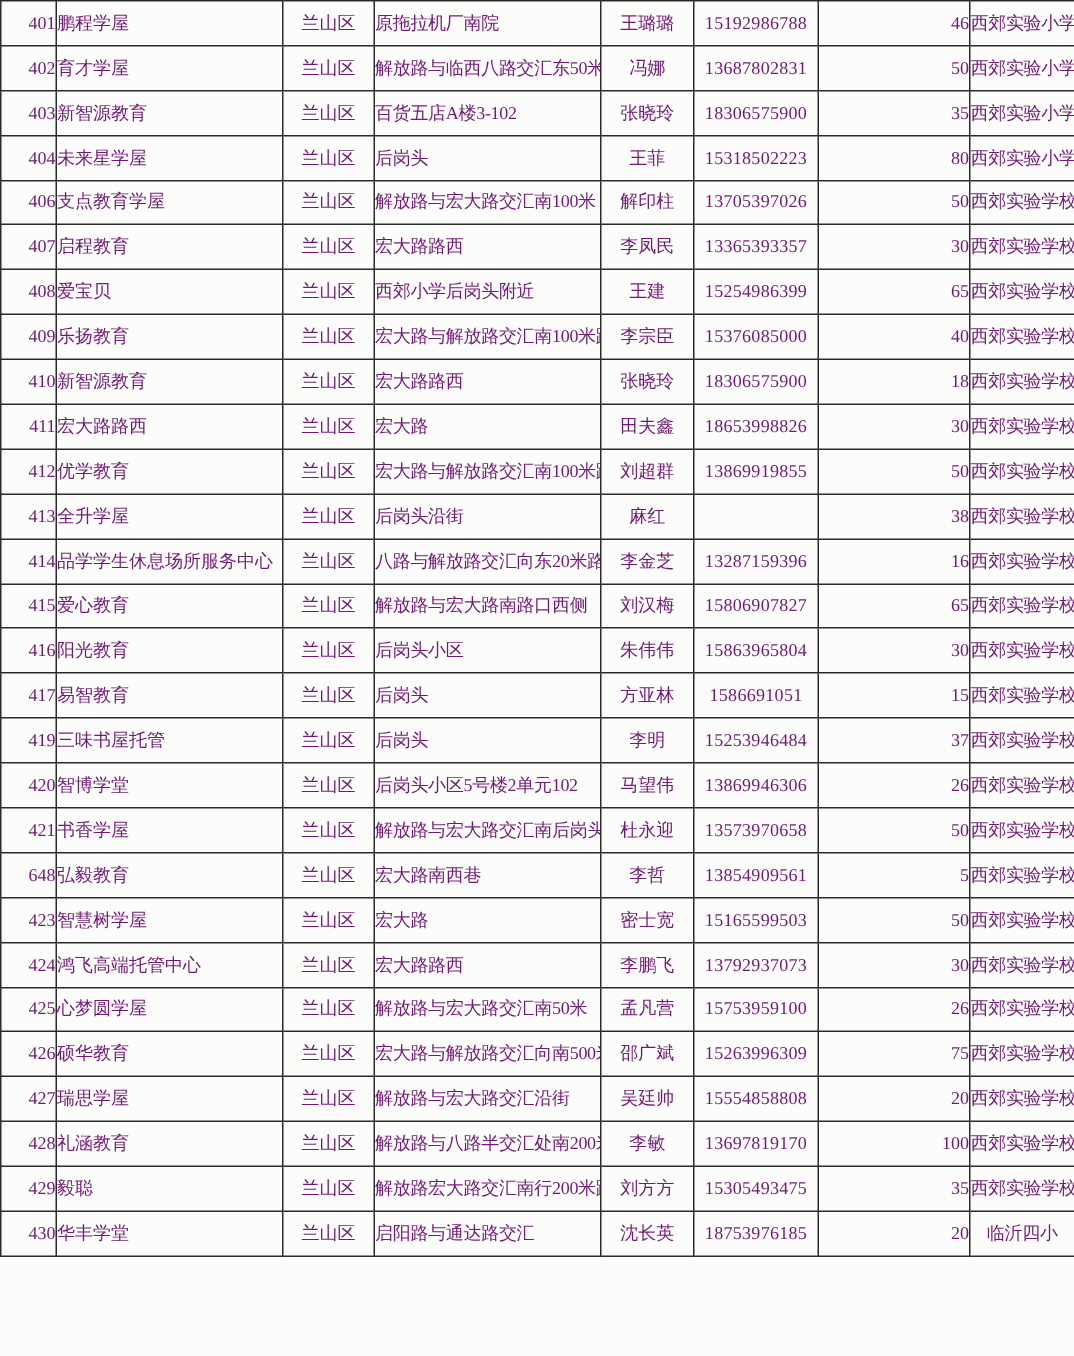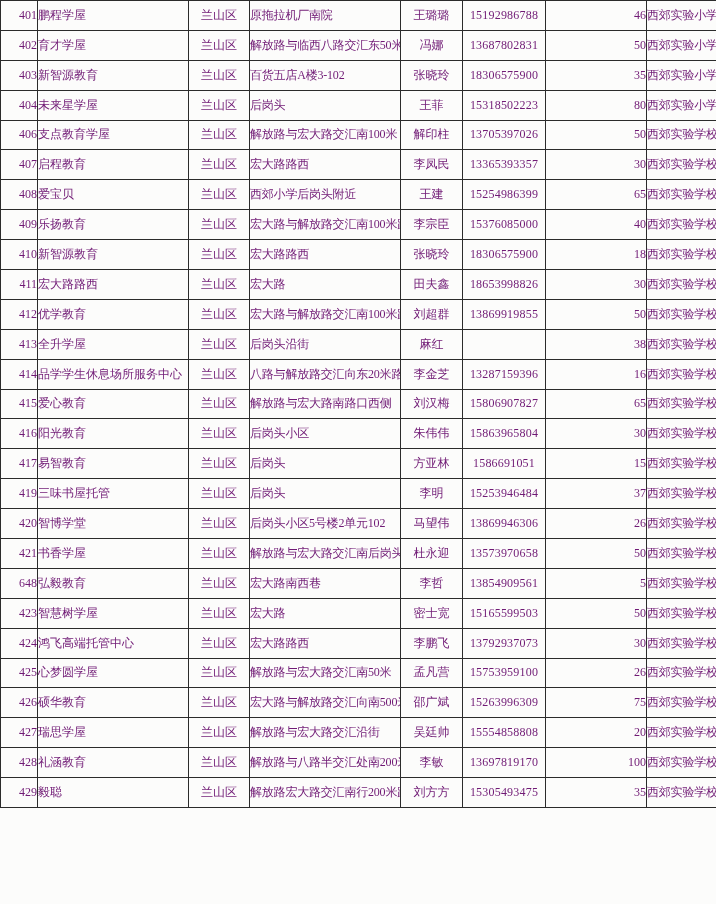--- a/index.html
+++ b/index.html
@@ -320,15 +320,25 @@
         <tr>
           <td class="c-no">429</td>
           <td class="c-name">毅聪</td>
           <td class="c-district">兰山区</td>
           <td class="c-address">解放路宏大路交汇南行200米路</td>
           <td class="c-contact">刘方方</td>
           <td class="c-phone">15305493475</td>
           <td class="c-count">35</td>
           <td class="c-school">西郊实验学校</td>
         </tr>
+        <tr>
+          <td class="c-no">430</td>
+          <td class="c-name">华丰学堂</td>
+          <td class="c-district">兰山区</td>
+          <td class="c-address">启阳路与通达路交汇</td>
+          <td class="c-contact">沈长英</td>
+          <td class="c-phone">18753976185</td>
+          <td class="c-count">20</td>
+          <td class="c-school">临沂四小</td>
+        </tr>
       </tbody>
   </table>
 </div>
 
 </body></html>

